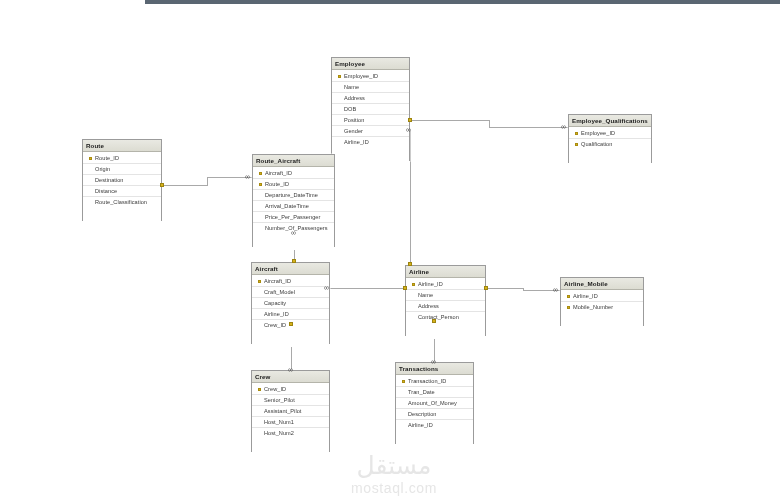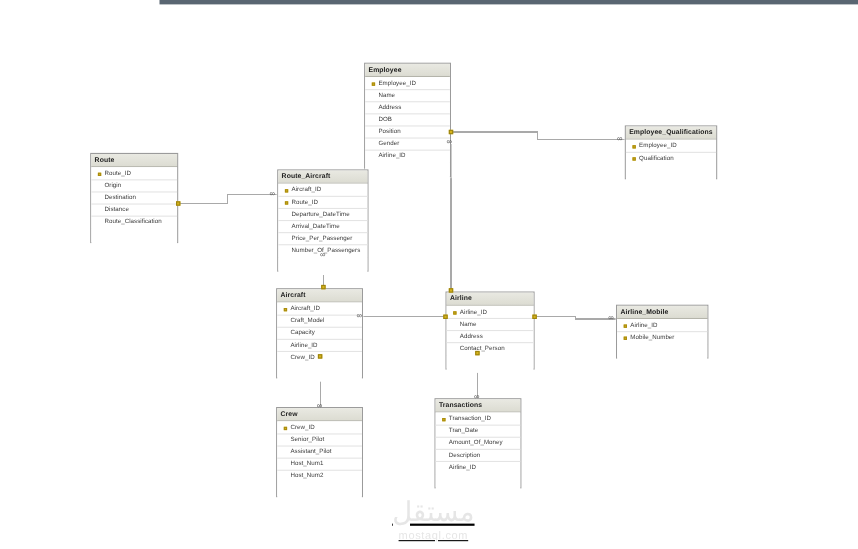--- a/index.html
+++ b/index.html
@@ -117,31 +117,30 @@
     color: #4d4d4d;
     font-family: "Liberation Sans", sans-serif;
   }
 
   
   #watermark {
     position: absolute;
     text-align: center;
     user-select: none;
     z-index: 2;
-    text-decoration: underline;
   }
   #wm-ar {
     font-size: 25px;
     color: #e6e6e6;
     font-family: "DejaVu Sans", sans-serif;
     line-height: 28px;
     letter-spacing: 1px;
   }
   #wm-en {
-    font-size: 10px;
+    font-size: 14px;
     color: #e6e6e6;
     font-family: "Liberation Sans", sans-serif;
     line-height: 16px;
     letter-spacing: 0.6px;
   }
 </style>
 </head>
 <body>
 
 <div id="topbar" style="left: 145px; width: 635px; height: 4px; background: rgb(90, 102, 114);"></div>

